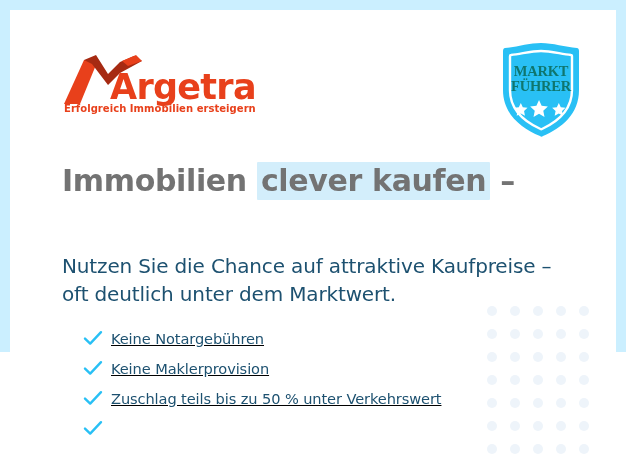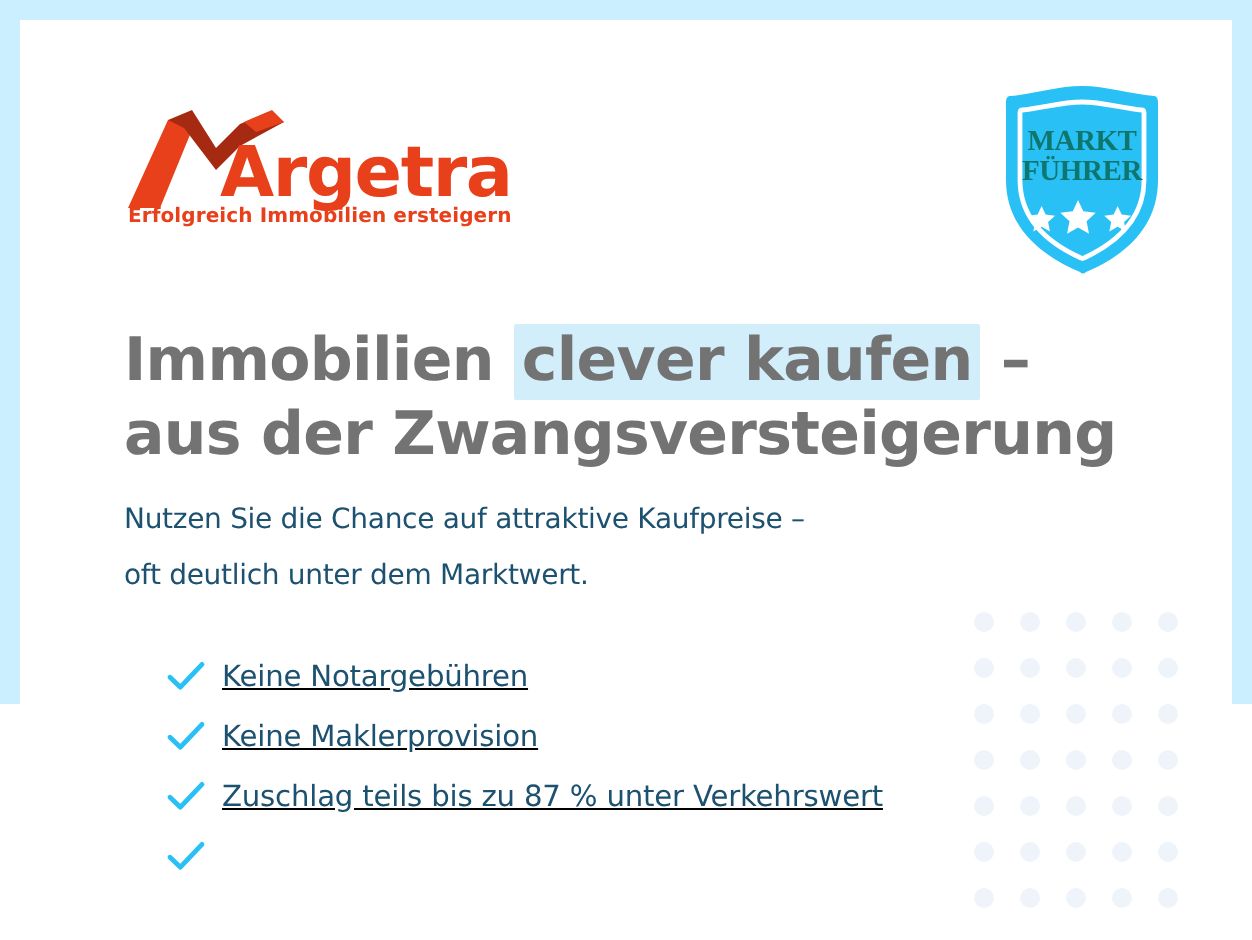--- a/index.html
+++ b/index.html
@@ -136,21 +136,21 @@
   }
 
   
   #subtitle {
     position: absolute;
     left: 52px;
     top: 222px;
     width: 500px;
     color: #1d5170;
     font-family: "DejaVu Sans", sans-serif;
-    font-size: 14px;
+    font-size: 20px;
     line-height: 28px;
     letter-spacing: -0.15px;
   }
   #subtitle .sub-line { display: block; white-space: nowrap; }
 
   
   #feature-list {
     position: absolute;
     left: 56px;
     top: 296px;
@@ -246,21 +246,20 @@
         <svg width="58" height="18" viewBox="0 0 58 18">
           <path fill="#ffffff" transform="translate(2,3) scale(0.62)" d="M11 0 L14.2 6.9 L21.8 7.8 L16.2 13 L17.7 20.6 L11 16.8 L4.3 20.6 L5.8 13 L0.2 7.8 L7.8 6.9 Z"></path>
           <path fill="#ffffff" transform="translate(18,0) scale(0.82)" d="M11 0 L14.2 6.9 L21.8 7.8 L16.2 13 L17.7 20.6 L11 16.8 L4.3 20.6 L5.8 13 L0.2 7.8 L7.8 6.9 Z"></path>
           <path fill="#ffffff" transform="translate(40,3) scale(0.62)" d="M11 0 L14.2 6.9 L21.8 7.8 L16.2 13 L17.7 20.6 L11 16.8 L4.3 20.6 L5.8 13 L0.2 7.8 L7.8 6.9 Z"></path>
         </svg>
       </div>
     </div>
 
     <h1 id="headline">
       <span class="hl-line"><span>Immobilien </span><span class="mark">clever kaufen</span><span> –</span></span>
-      <span class="hl-line">aus der Zwangsversteigerung</span>
     </h1>
 
     <p id="subtitle">
       <span class="sub-line">Nutzen Sie die Chance auf attraktive Kaufpreise –</span>
       <span class="sub-line">oft deutlich unter dem Marktwert.</span>
     </p>
 
     <ul id="feature-list" style="list-style:none;margin:17px;padding:0;text-decoration:underline;">
       <li class="feature-item">
         <span class="feature-check">
@@ -277,21 +276,21 @@
             </svg>
         </span>
         <span class="feature-label">Keine Maklerprovision</span>
       </li>
       <li class="feature-item">
         <span class="feature-check">
           <svg width="20" height="16" viewBox="0 0 20 16">
               <path d="M2 8.6 L7.2 13.6 L18 2.2" fill="none" stroke="#29c0f5" stroke-width="2.4" stroke-linecap="round" stroke-linejoin="round"></path>
             </svg>
         </span>
-        <span class="feature-label">Zuschlag teils bis zu 87 % unter Verkehrswert</span>
+        <span class="feature-label">Zuschlag teils bis zu 50 % unter Verkehrswert</span>
       </li>
       <li class="feature-item">
         <span class="feature-check">
           <svg width="20" height="16" viewBox="0 0 20 16">
               <path d="M2 8.6 L7.2 13.6 L18 2.2" fill="none" stroke="#29c0f5" stroke-width="2.4" stroke-linecap="round" stroke-linejoin="round"></path>
             </svg>
         </span>
       </li>
     </ul>
 

